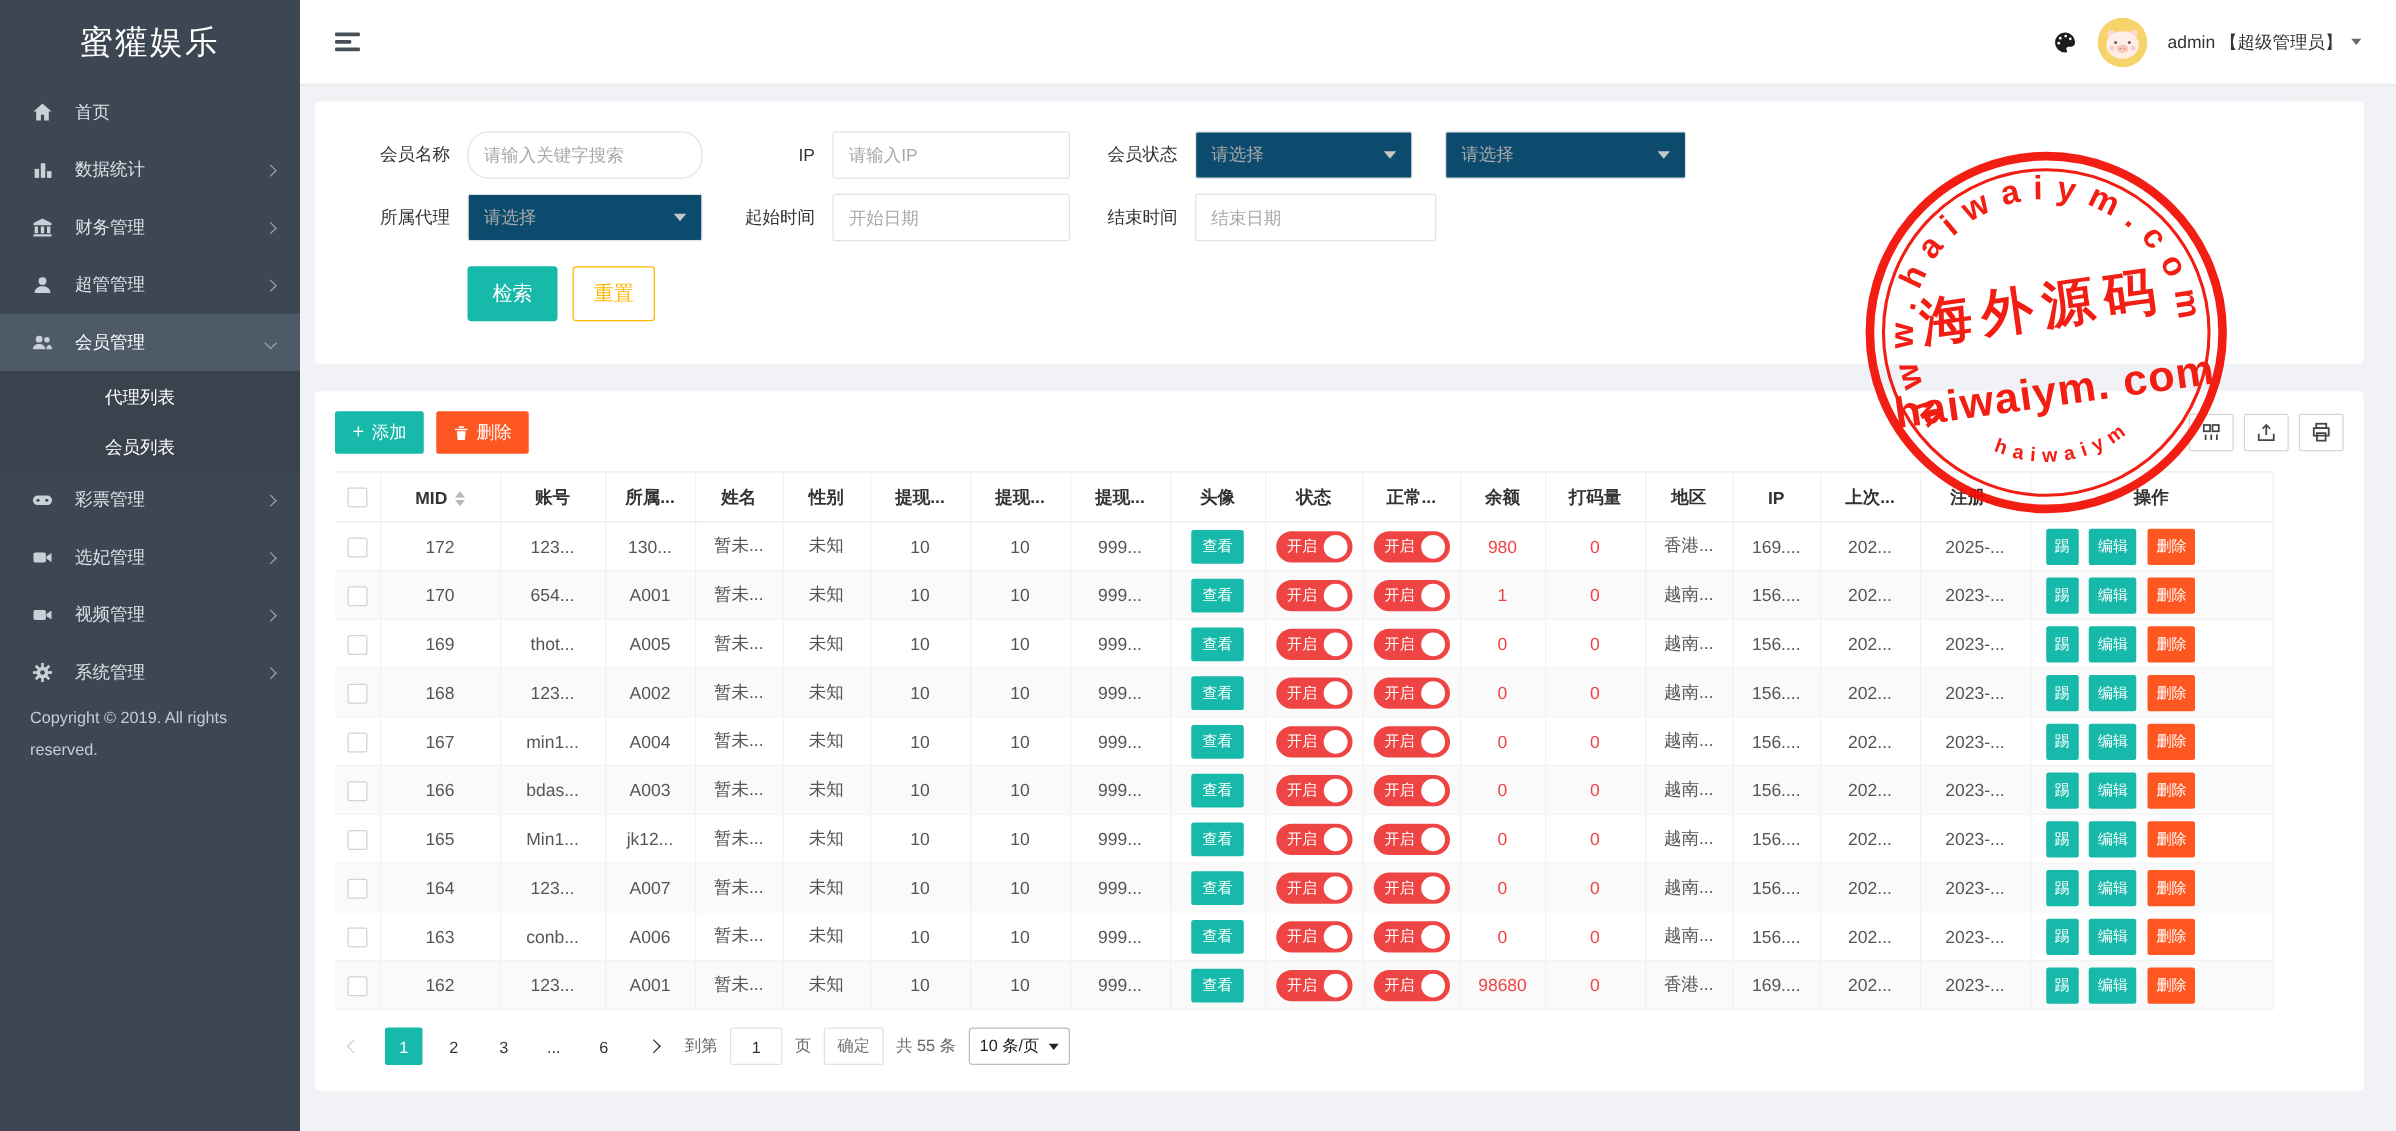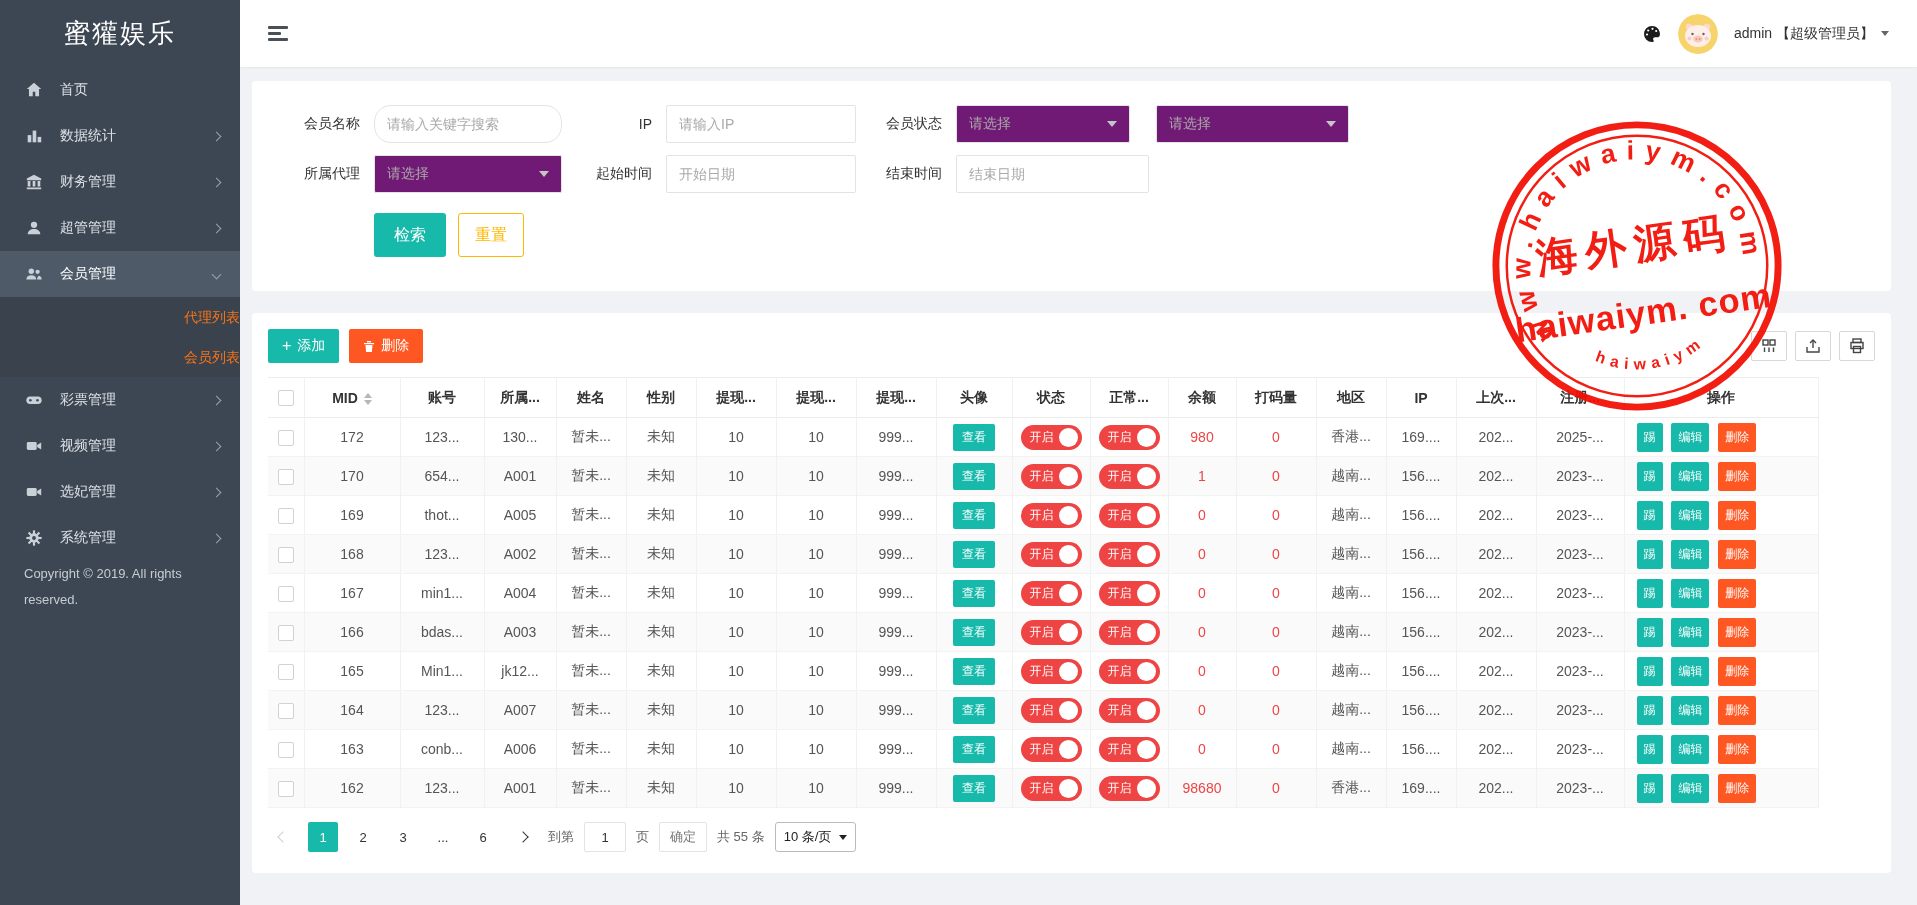--- a/index.html
+++ b/index.html
@@ -12,21 +12,21 @@
   .logo { height:67px; line-height:67px; text-align:center; color:#fff; font-size:26px; letter-spacing:2px; white-space:nowrap; }
   .nav-item { height:46px; display:flex; align-items:center; padding:0 20px 0 24px; font-size:14px; color:#dde1e6; cursor:pointer; }
   .nav-item .nicon { width:20px; height:20px; margin-right:16px; display:flex; align-items:center; justify-content:center; }
   .nav-item .nicon svg { fill:#c9d0d8; }
   .nav-item.active { background:#4e5a68; color:#fff; }
   .chev { width:7px; height:7px; border-right:1.6px solid #9aa3ad; border-bottom:1.6px solid #9aa3ad; display:inline-block; }
   .chev.right { transform:rotate(-45deg); }
   .chev.down  { transform:rotate(45deg); }
   .nav-item .chev { margin-left:auto; }
   .submenu { background:#39424d; }
-  .submenu-item { height:40px; line-height:40px; padding-left:84px; font-size:14px; color:#f97316; cursor:pointer;text-align:right; }
+  .submenu-item { height:40px; line-height:40px; padding-left:84px; font-size:14px; color:#ffffff; cursor:pointer; }
   .copyright { padding:0 24px; font-size:13px; line-height:2.0; color:#c7ccd2; }
 
   
   .main { flex:1; display:flex; flex-direction:column; min-width:0; }
   .topbar { height:67px; background:#fff; display:flex; align-items:center; padding:0 28px; box-shadow:0 1px 2px rgba(0,0,0,.05); flex-shrink:0; }
   .hamburger { display:flex; flex-direction:column; gap:3px; cursor:pointer; }
   .hamburger i { display:block; height:3px; background:#4a5058; border-radius:1px; }
   .hamburger i:nth-child(1){ width:20px; } .hamburger i:nth-child(2){ width:13px; } .hamburger i:nth-child(3){ width:20px; }
   .topbar-right { margin-left:auto; display:flex; align-items:center; gap:16px; }
   .avatar { width:40px; height:40px; border-radius:50%; overflow:hidden; cursor:pointer; }
@@ -34,21 +34,21 @@
   .caret-down { width:0; height:0; border-left:4.5px solid transparent; border-right:4.5px solid transparent; border-top:5.5px solid #666; display:inline-block; }
 
   
   .content { flex:1; padding:14px 26px 0 12px; position:relative; }
   .card { background:#fff; border-radius:4px; }
   .filter-card { height:210px; padding:24px 0 0 24px; }
   .frow { display:flex; align-items:center; margin-bottom:12px; }
   .flabel { width:84px; text-align:right; margin-right:14px; font-size:14px; color:#333; flex-shrink:0; }
   .tin { height:38px; border:1px solid #e3e3e3; border-radius:2px; padding:0 12px; font-size:14px; color:#333; outline:none; background:#fff; font-family:inherit; }
   .tin::placeholder { color:#a9a9a9; }
-  .sel { height:38px; border:1px solid #e3e3e3; border-radius:2px; padding:0 12px; font-size:14px; color:#a9a9a9; background:#701a75; position:relative; display:flex; align-items:center; cursor:pointer; }
+  .sel { height:38px; border:1px solid #e3e3e3; border-radius:2px; padding:0 12px; font-size:14px; color:#a9a9a9; background:#0c4a6e; position:relative; display:flex; align-items:center; cursor:pointer; }
   .sel .sel-caret { position:absolute; right:12px; width:0; height:0; border-left:5px solid transparent; border-right:5px solid transparent; border-top:6px solid #c6c6c6; }
   .btnrow { margin-top:20px; padding-left:98px; display:flex; gap:12px; }
   .btn { height:44px; border:none; border-radius:3px; font-size:16px; cursor:pointer; font-family:Liberation Sans, sans-serif; }
   .btn-search { width:72px; background:#16b9aa; color:#fff; }
   .btn-reset  { width:66px; background:#fff; border:1px solid #ffb800; color:#ffb800; }
 
   
   .table-card { margin-top:22px; padding:16px 16px 14px; min-height:560px; }
   .toolbar { display:flex; align-items:center; margin-bottom:14px; }
   .tbtn { height:34px; border:none; border-radius:2px; color:#fff; font-size:14px; padding:0 14px; display:inline-flex; align-items:center; gap:6px; cursor:pointer; font-family:inherit; }
@@ -173,32 +173,32 @@
         <span class="chev right"></span>
       </div>
 
       <div class="nav-item">
         <span class="nicon">
           <svg width="18" height="18" viewBox="0 0 20 20">
               <rect x="2" y="5.5" width="11" height="9" rx="1.6"></rect>
               <path d="M13.5 9l4.5-3v8l-4.5-3z"></path>
             </svg>
         </span>
-        <span>视频管理</span>
+        <span>选妃管理</span>
         <span class="chev right"></span>
       </div>
 
       <div class="nav-item">
         <span class="nicon">
           <svg width="18" height="18" viewBox="0 0 20 20">
               <rect x="2" y="5.5" width="11" height="9" rx="1.6"></rect>
               <path d="M13.5 9l4.5-3v8l-4.5-3z"></path>
             </svg>
         </span>
-        <span>选妃管理</span>
+        <span>视频管理</span>
         <span class="chev right"></span>
       </div>
 
       <div class="nav-item">
         <span class="nicon">
           <svg width="18" height="18" viewBox="0 0 20 20">
             <g>
                 <rect x="8.8" y="1.5" width="2.4" height="17"></rect>
                 <rect x="8.8" y="1.5" width="2.4" height="17" transform="rotate(45 10 10)"></rect>
                 <rect x="8.8" y="1.5" width="2.4" height="17" transform="rotate(90 10 10)"></rect>

